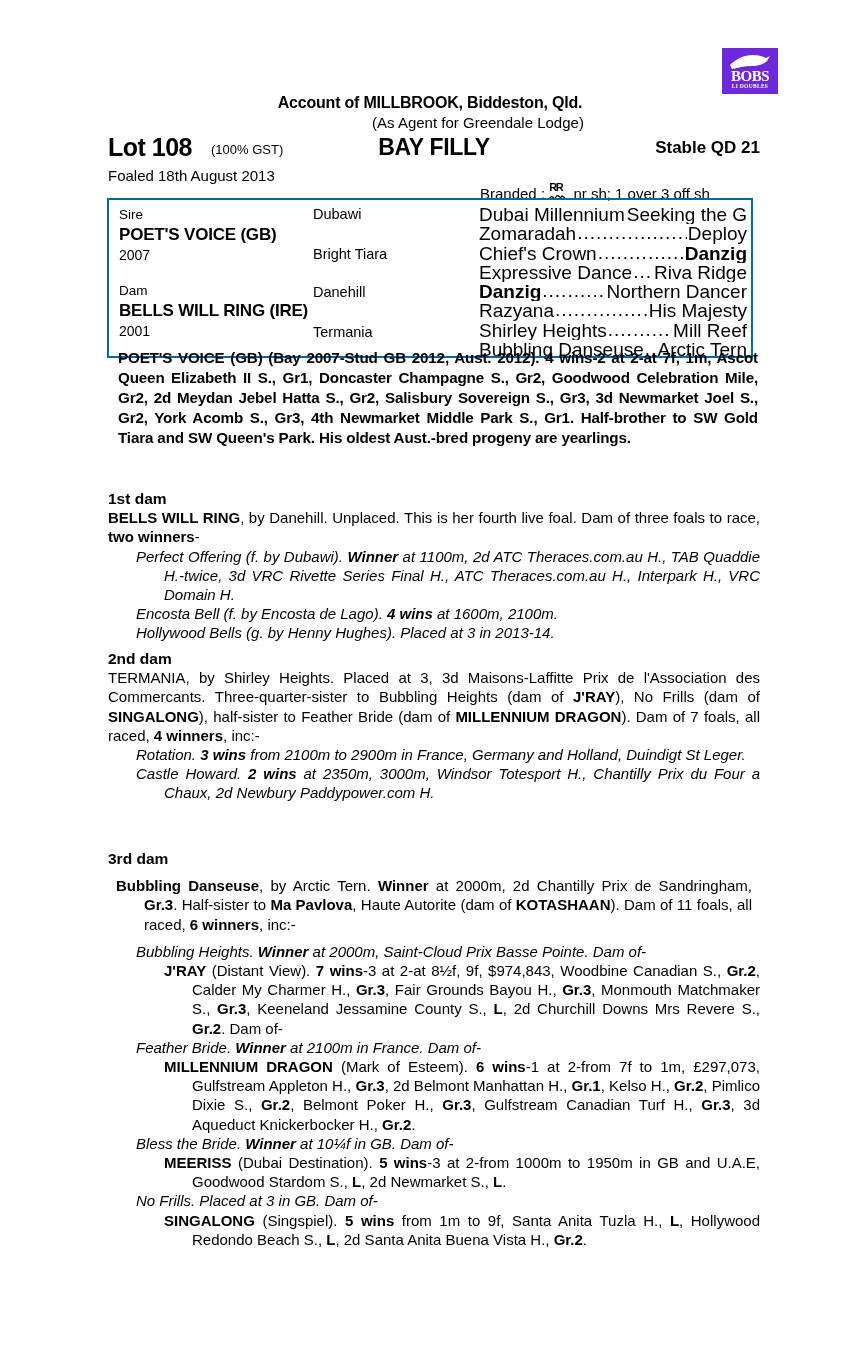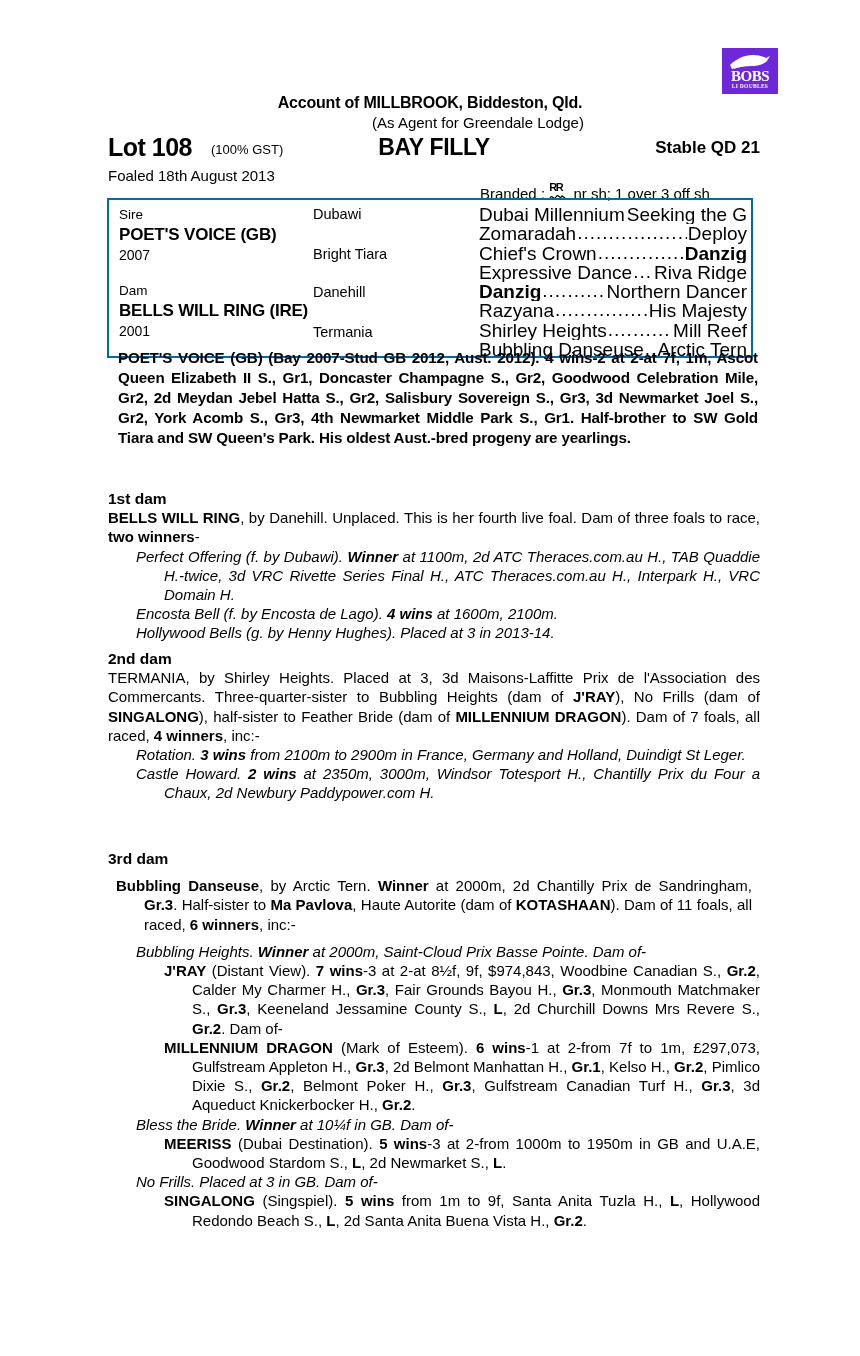--- a/index.html
+++ b/index.html
@@ -372,20 +372,21 @@
         <div class="ind2">Castle Howard. <b>2 wins</b> at 2350m, 3000m, Windsor Totesport H., Chantilly Prix du Four a Chaux, 2d Newbury Paddypower.com H.</div>
       </div>
   </div>
 
   <div class="sec" id="sec-dam3" style="top:849px;">
     <div class="dam-head">3rd dam</div>
     <div class="ind1"><b>Bubbling Danseuse</b>, by Arctic Tern. <b>Winner</b> at 2000m, 2d Chantilly Prix de Sandringham, <b>Gr.3</b>. Half-sister to <b>Ma Pavlova</b>, Haute Autorite (dam of <b>KOTASHAAN</b>). Dam of 11 foals, all raced, <b>6 winners</b>, inc:-</div>
     <div class="entries-host">
         <div class="ind2">Bubbling Heights. <b>Winner</b> at 2000m, Saint-Cloud Prix Basse Pointe. Dam of-</div>
         <div class="ind3"><b>J'RAY</b> (Distant View). <b>7 wins</b>-3 at 2-at 8½f, 9f, $974,843, Woodbine Canadian S., <b>Gr.2</b>, Calder My Charmer H., <b>Gr.3</b>, Fair Grounds Bayou H., <b>Gr.3</b>, Monmouth Matchmaker S., <b>Gr.3</b>, Keeneland Jessamine County S., <b>L</b>, 2d Churchill Downs Mrs Revere S., <b>Gr.2</b>. Dam of-</div>
+        <div class="ind2">Feather Bride. <b>Winner</b> at 2100m in France. Dam of-</div>
         <div class="ind3"><b>MILLENNIUM DRAGON</b> (Mark of Esteem). <b>6 wins</b>-1 at 2-from 7f to 1m, £297,073, Gulfstream Appleton H., <b>Gr.3</b>, 2d Belmont Manhattan H., <b>Gr.1</b>, Kelso H., <b>Gr.2</b>, Pimlico Dixie S., <b>Gr.2</b>, Belmont Poker H., <b>Gr.3</b>, Gulfstream Canadian Turf H., <b>Gr.3</b>, 3d Aqueduct Knickerbocker H., <b>Gr.2</b>.</div>
         <div class="ind2">Bless the Bride. <b>Winner</b> at 10¼f in GB. Dam of-</div>
         <div class="ind3"><b>MEERISS</b> (Dubai Destination). <b>5 wins</b>-3 at 2-from 1000m to 1950m in GB and U.A.E, Goodwood Stardom S., <b>L</b>, 2d Newmarket S., <b>L</b>.</div>
         <div class="ind2">No Frills. Placed at 3 in GB. Dam of-</div>
         <div class="ind3"><b>SINGALONG</b> (Singspiel). <b>5 wins</b> from 1m to 9f, Santa Anita Tuzla H., <b>L</b>, Hollywood Redondo Beach S., <b>L</b>, 2d Santa Anita Buena Vista H., <b>Gr.2</b>.</div>
       </div>
   </div>
 
 </div>
 

